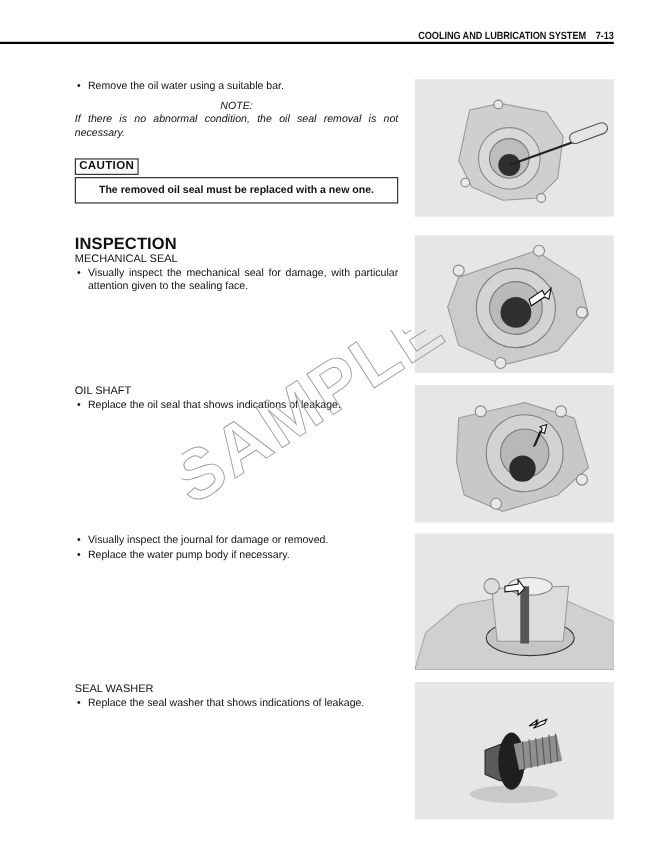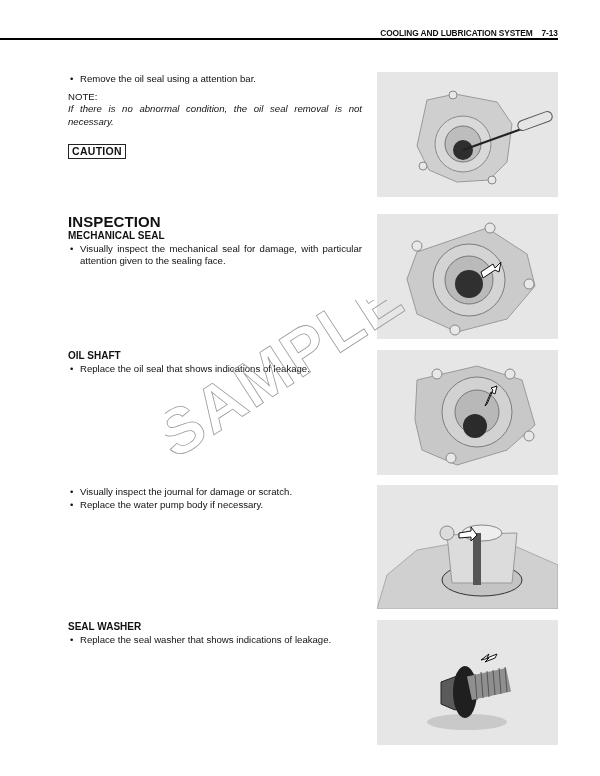--- a/index.html
+++ b/index.html
@@ -7,64 +7,65 @@
          font-family:"Liberation Sans", sans-serif; color:#111; }
   .header { position:absolute; left:0; top:0; width:600px; height:40px; }
   .header-text { position:absolute; right:42px; top:27px; font-size:9.5px; font-weight:bold;
                  letter-spacing:-0.1px; transform:scaleX(0.88); transform-origin:right; white-space:nowrap; }
   .header-text .pg { margin-left:10px; }
   .header-rule { position:absolute; left:0; right:42px; top:38px; height:2px; background:#000; }
 
   .col { position:absolute; left:68px; width:294px; font-size:9.6px; line-height:12.6px; }
   .bullet { position:relative; padding-left:12px; text-align:justify; margin:0; }
   .bullet::before { content:"•"; position:absolute; left:2px; top:0; }
-  .note-label { margin-top:4px; }
+  .note-label { font-style:italic; margin-top:4px;text-align:center; }
   .note-text { font-style:italic; text-align:justify; }
   .caution-label { display:inline-block; border:1px solid #222; padding:0 3px; font-weight:bold;
                    font-size:10.5px; line-height:13px; margin-top:16px; letter-spacing:0.3px; }
   .caution-box { border:1px solid #222; margin-top:2px; padding:5px 0; text-align:center;
                  font-weight:bold; font-size:9.6px; line-height:12px; }
   .h1 { font-weight:bold; font-size:15px; line-height:16px; letter-spacing:0.1px; }
-  .h2 { font-weight:bold; font-size:10px; line-height:12.6px; }
+  .h2 { font-weight:normal; font-size:10px; line-height:12.6px; }
 
   .photo { position:absolute; left:377px; width:181px; background:#e6e6e6; overflow:hidden; }
   .photo svg { display:block; width:100%; height:100%; }
 
   .watermark { position:absolute; left:165px; top:300px; width:270px; height:170px; pointer-events:none; }
 </style>
 </head>
 <body>
 
 <div class="header">
   <div class="header-text">
     <span>COOLING AND LUBRICATION SYSTEM</span><span class="pg">7-13</span>
   </div>
   <div class="header-rule"></div>
 </div>
 
 <div class="col" style="top:73px;">
-  <p class="bullet">Remove the oil seal using a attention bar.</p>
+  <p class="bullet">Remove the oil water using a suitable bar.</p>
   <div class="note-label" style="margin-top:5px;">NOTE:</div>
   <div class="note-text">If there is no abnormal condition, the oil seal removal is not necessary.</div>
   <div class="caution-label">CAUTION</div>
+  <div class="caution-box">The removed oil seal must be replaced with a new one.</div>
 </div>
 
 <div class="col" style="top:214px;">
   <div class="h1">INSPECTION</div>
   <div class="h2">MECHANICAL SEAL</div>
   <p class="bullet">Visually inspect the mechanical seal for damage, with particular attention given to the sealing face.</p>
 </div>
 
 <div class="col" style="top:350px;">
   <div class="h2">OIL SHAFT</div>
   <p class="bullet">Replace the oil seal that shows indications of leakage.</p>
 </div>
 
 <div class="col" style="top:486px;">
-  <p class="bullet">Visually inspect the journal for damage or scratch.</p>
+  <p class="bullet">Visually inspect the journal for damage or removed.</p>
   <p class="bullet">Replace the water pump body if necessary.</p>
 </div>
 
 <div class="col" style="top:621px;">
   <div class="h2">SEAL WASHER</div>
   <p class="bullet">Replace the seal washer that shows indications of leakage.</p>
 </div>
 
 <div class="photo" style="top:72px;height:125px;">
   <svg viewBox="0 0 181 125">

